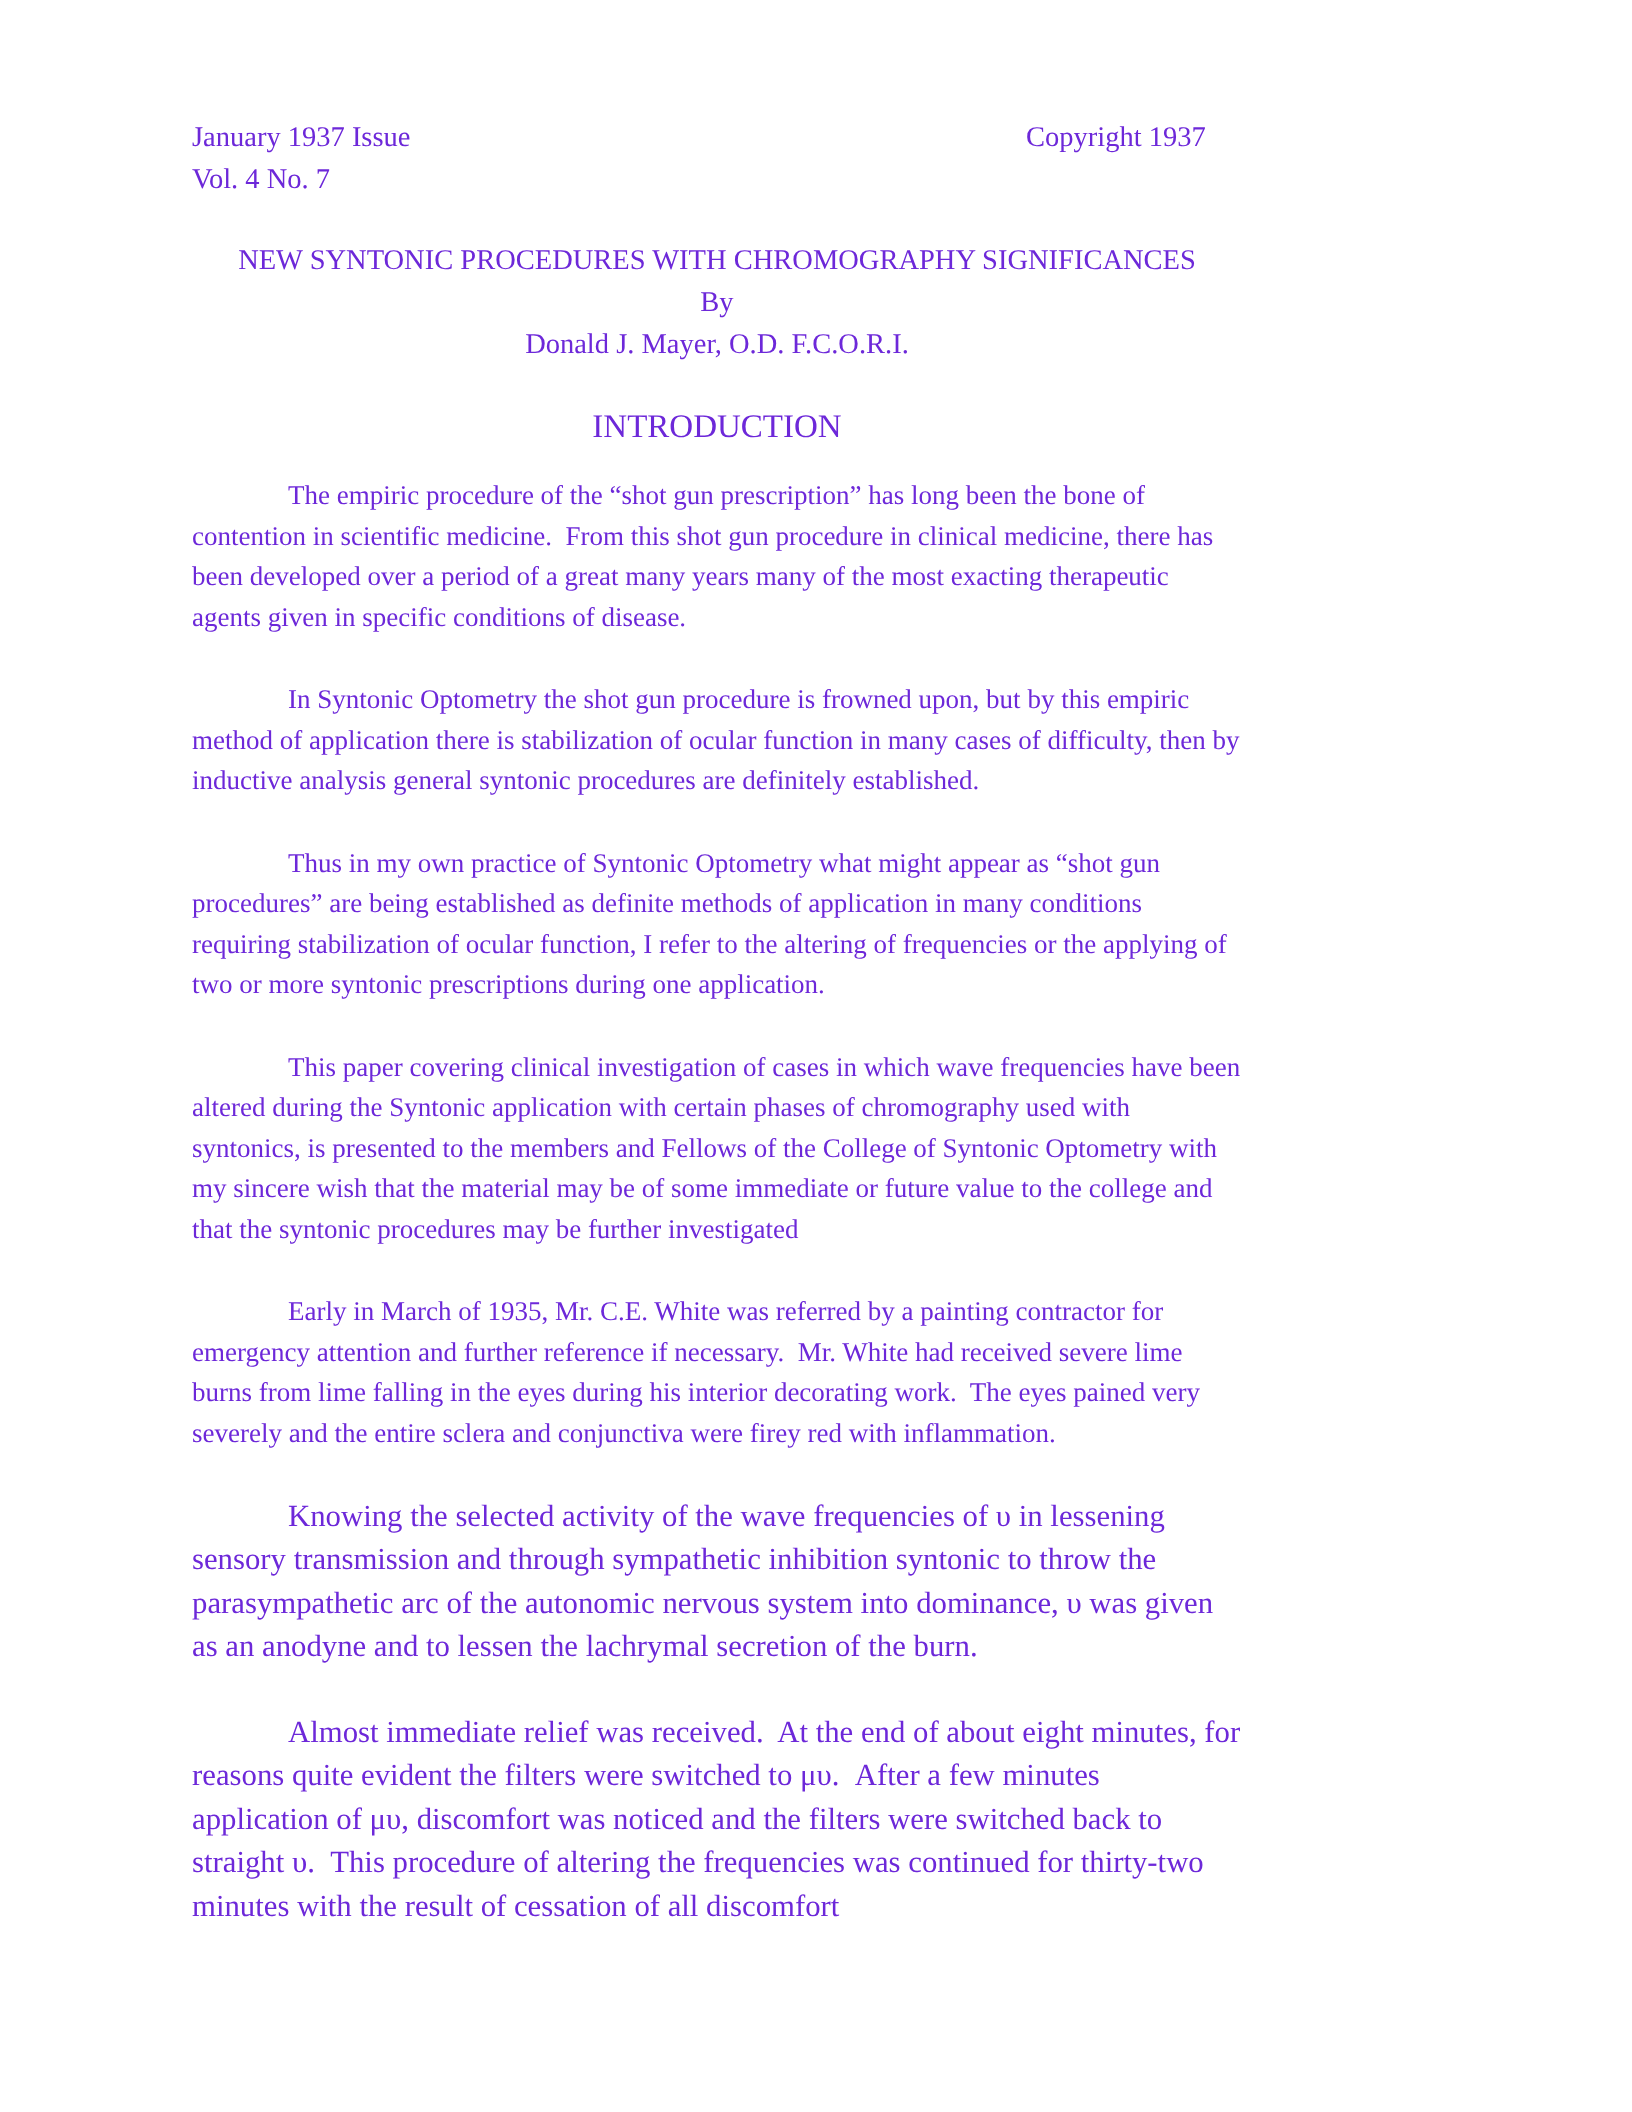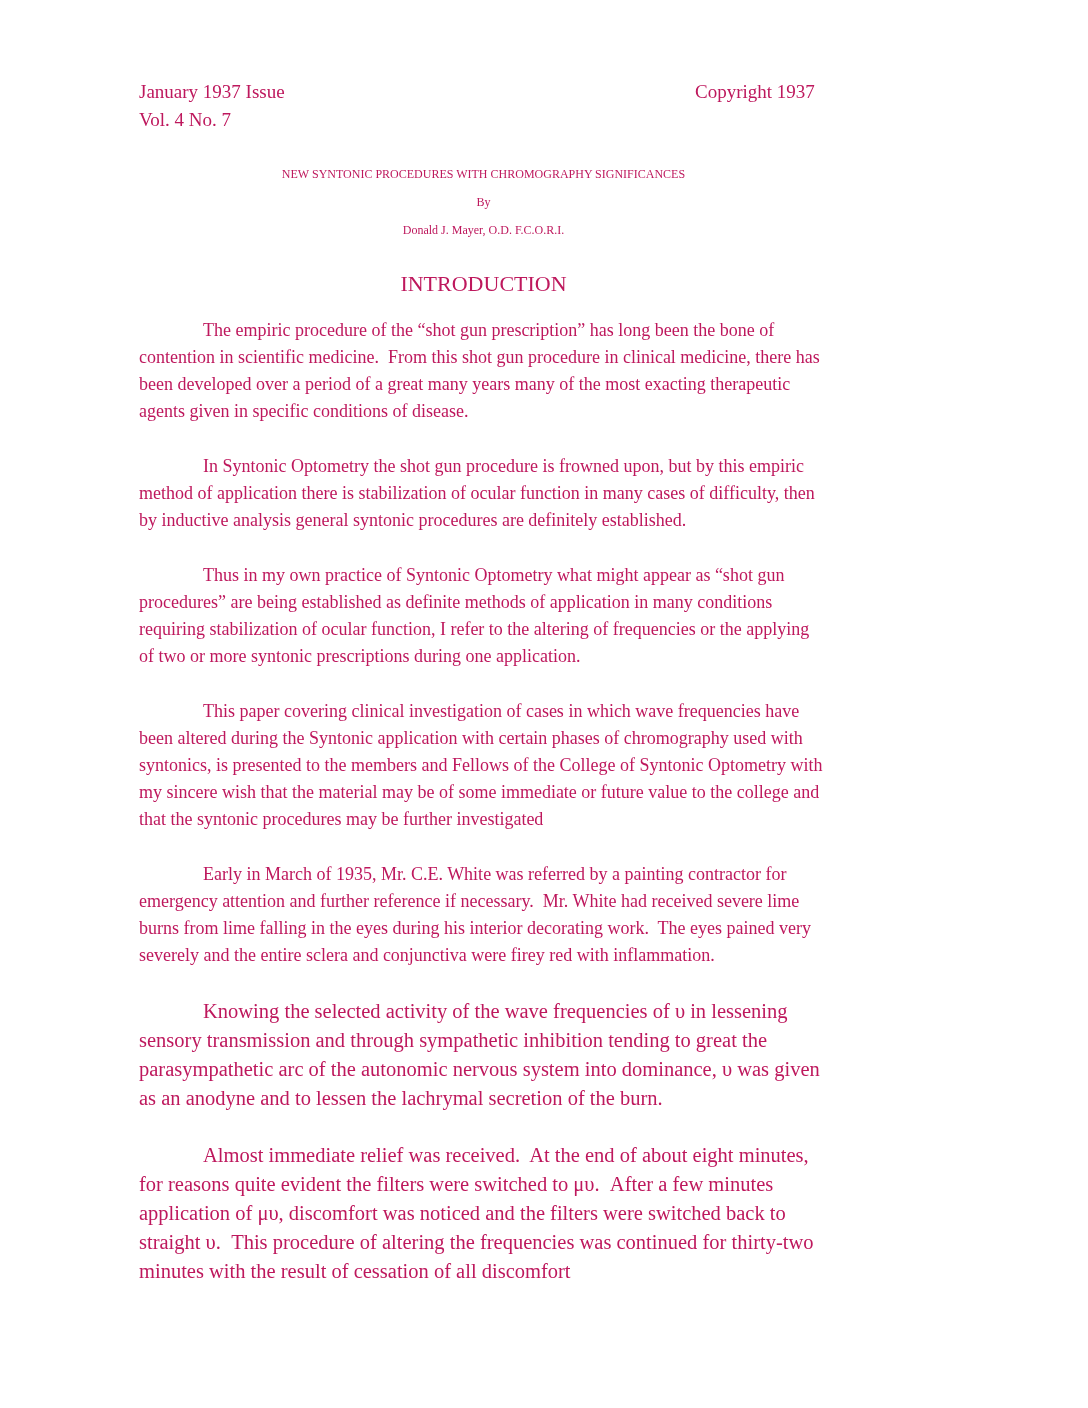--- a/index.html
+++ b/index.html
@@ -4,46 +4,45 @@
 <style>
   html, body {
     margin: 0;
     padding: 0;
     background: #ffffff;
   }
   .page {
     width: 956px;
     height: 1408px;
     background: #ffffff;
-    color: #be185d;
+    color: #6d28d9;
     font-family: "Liberation Serif", "DejaVu Serif", serif;
     box-sizing: border-box;
     overflow: hidden;
-    padding-left: 11px;
   }
   .content {
     padding: 78px 128px 0 128px;
   }
   .doc-header {
     display: flex;
     font-size: 19px;
     line-height: 28px;
   }
   .doc-header .col-left {
     width: 512px;
     flex: 0 0 512px;
   }
   .doc-header .col-right {
     flex: 1 1 auto;
     margin-left: 44px;
   }
   .title-block {
     text-align: center;
     margin-top: 26px;
-    font-size: 12px;
+    font-size: 19px;
     line-height: 28px;
   }
   .section-heading {
     text-align: center;
     margin-top: 26px;
     font-size: 22px;
     line-height: 27px;
   }
   .body-text {
     margin-top: 20px;
@@ -87,18 +86,18 @@
     </div>
 
     <div class="section-heading">INTRODUCTION</div>
 
     <div class="body-text">
       <p>The empiric procedure of the “shot gun prescription” has long been the bone of contention in scientific medicine.  From this shot gun procedure in clinical medicine, there has been developed over a period of a great many years many of the most exacting therapeutic agents given in specific conditions of disease.</p>
       <p>In Syntonic Optometry the shot gun procedure is frowned upon, but by this empiric method of application there is stabilization of ocular function in many cases of difficulty, then by inductive analysis general syntonic procedures are definitely established.</p>
       <p>Thus in my own practice of Syntonic Optometry what might appear as “shot gun procedures” are being established as definite methods of application in many conditions requiring stabilization of ocular function, I refer to the altering of frequencies or the applying of two or more syntonic prescriptions during one application.</p>
       <p>This paper covering clinical investigation of cases in which wave frequencies have been altered during the Syntonic application with certain phases of chromography used with syntonics, is presented to the members and Fellows of the College of Syntonic Optometry with my sincere wish that the material may be of some immediate or future value to the college and that the syntonic procedures may be further investigated</p>
       <p class="extra-gap">Early in March of 1935, Mr. C.E. White was referred by a painting contractor for emergency attention and further reference if necessary.  Mr. White had received severe lime burns from lime falling in the eyes during his interior decorating work.  The eyes pained very severely and the entire sclera and conjunctiva were firey red with inflammation.</p>
-      <p class="large">Knowing the selected activity of the wave frequencies of υ in lessening sensory transmission and through sympathetic inhibition tending to great the parasympathetic arc of the autonomic nervous system into dominance, υ was given as an anodyne and to lessen the lachrymal secretion of the burn.</p>
+      <p class="large">Knowing the selected activity of the wave frequencies of υ in lessening sensory transmission and through sympathetic inhibition syntonic to throw the parasympathetic arc of the autonomic nervous system into dominance, υ was given as an anodyne and to lessen the lachrymal secretion of the burn.</p>
       <p class="large">Almost immediate relief was received.  At the end of about eight minutes, for reasons quite evident the filters were switched to μυ.  After a few minutes application of μυ, discomfort was noticed and the filters were switched back to straight υ.  This procedure of altering the frequencies was continued for thirty-two minutes with the result of cessation of all discomfort</p>
     </div>
 
   </div>
 </div>
 
 </body></html>

